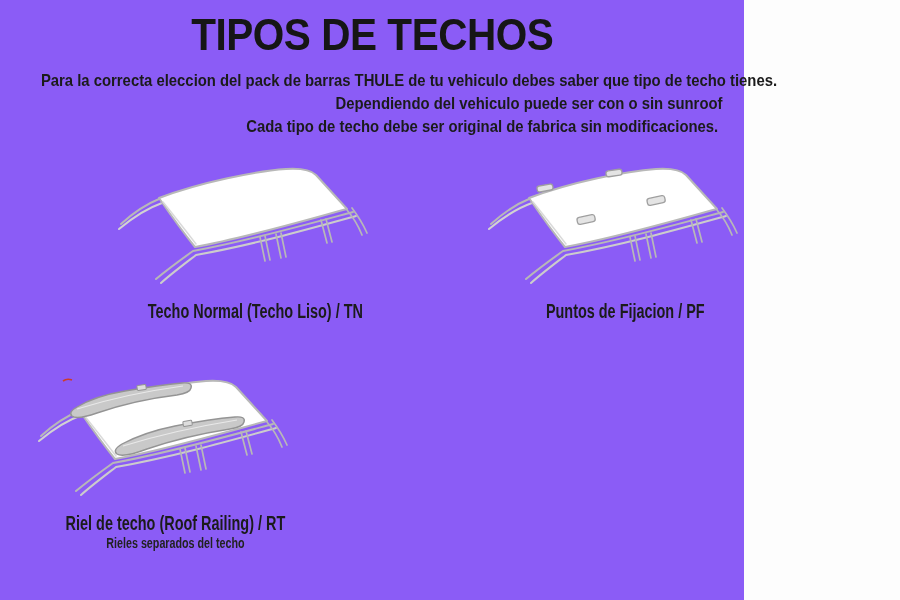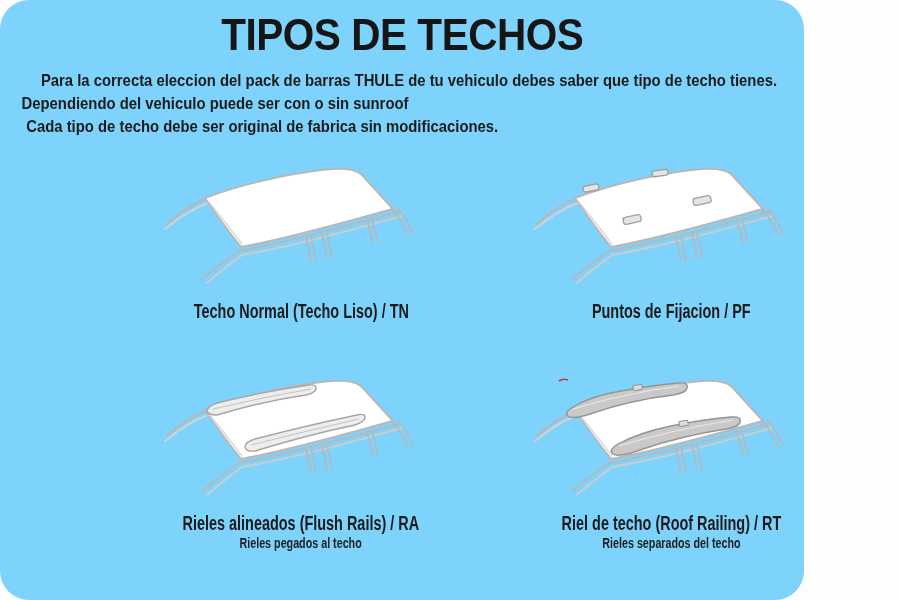--- a/index.html
+++ b/index.html
@@ -3,41 +3,40 @@
 <meta charset="utf-8">
 <style>
   html, body { margin: 0; padding: 0; }
   body {
     width: 900px; height: 600px;
     background: #fdfdfd;
     font-family: "Liberation Sans", sans-serif;
     color: #1e1e1e;
     overflow: hidden;
   }
-  .page { width: 804px; height: 600px; position: relative; background: #7dd3fc; border-radius: 29px; }
+  .page { width: 744px; height: 600px; position: relative; background: #8b5cf6; }
 
   
   .cond { display: inline-block; white-space: nowrap; transform-origin: 50% 50%; }
 
   .title-row { text-align: center; padding-top: 10px; height: 52px; }
   .title-row .cond {
     font-size: 45px; font-weight: 700; line-height: 50px;
     letter-spacing: -0.5px; transform: scaleX(0.90); color: #161616;
   }
 
   .intro { margin-top: 7px; text-align: center; }
-  .intro-line { line-height: 23px; text-align: left; }
+  .intro-line { line-height: 23px; text-align: right; }
   .intro-line .cond { font-size: 16.5px; font-weight: 700; transform: scaleX(0.90); color: #1b1b1b; }
 
   .grid {
     margin-top: 20px;
     display: grid;
     grid-template-columns: 450px 450px;
     grid-row-gap: 30px;
-    padding-left: 46px;
   }
   .cell { display: flex; flex-direction: column; align-items: center; }
   .cell-l { transform: translateX(30px); }
   .cell-r { transform: translateX(-50px); text-decoration: underline; }
 
   .art { width: 300px; height: 140px; display: block; }
 
   .label { height: 22px; line-height: 22px; text-align: center; margin-top: 2px; }
   .label .cond { font-size: 19.5px; font-weight: 700; transform: scaleX(0.74); color: #1b1b1b; }
 
@@ -120,28 +119,20 @@
     </div>
 
     <div class="cell cell-r">
       <svg class="art" viewBox="0 0 300 140">
         <use href="#roof-base"></use>
         <use href="#pf-pads"></use>
       </svg>
       <div class="label"><span class="cond">Puntos de Fijacion / PF</span></div>
     </div>
 
-    <div class="cell cell-l">
-      <svg class="art" viewBox="0 0 300 140">
-        <use href="#roof-base"></use>
-        <use href="#ra-rails"></use>
-      </svg>
-      <div class="label"><span class="cond">Rieles alineados (Flush Rails) / RA</span></div>
-      <div class="sublabel"><span class="cond">Rieles pegados al techo</span></div>
-    </div>
 
     <div class="cell cell-r">
       <svg class="art" viewBox="0 0 300 140">
         <use href="#roof-base"></use>
         <use href="#rt-rails"></use>
       </svg>
       <div class="label"><span class="cond">Riel de techo (Roof Railing) / RT</span></div>
       <div class="sublabel"><span class="cond">Rieles separados del techo</span></div>
     </div>
 

